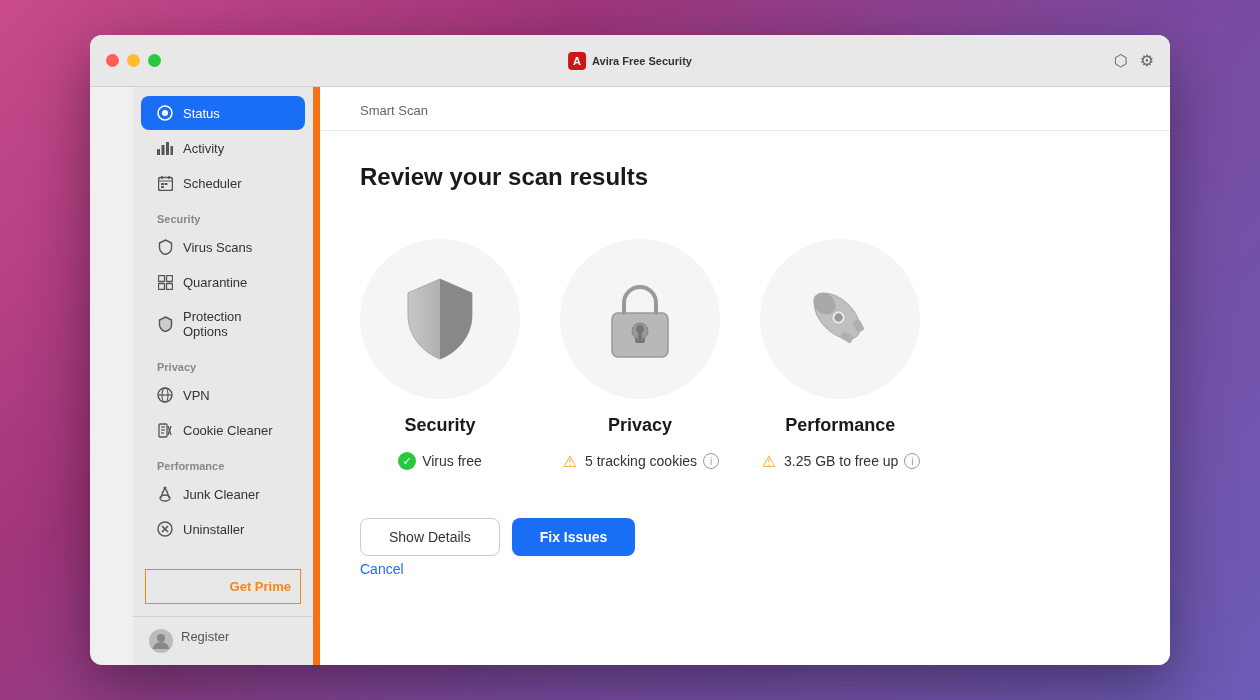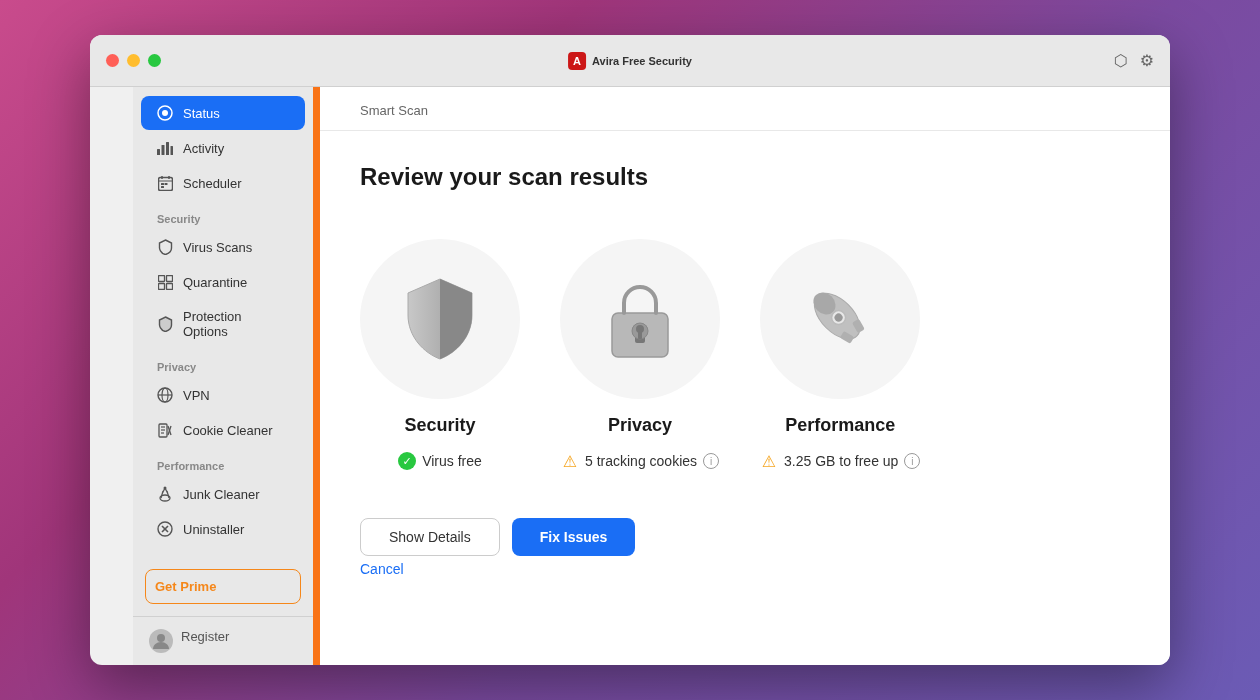--- a/index.html
+++ b/index.html
@@ -150,25 +150,25 @@
       text-transform: none;
       letter-spacing: 0;
     }
 
     .get-prime-btn {
       margin: 8px 12px 12px;
       padding: 9px;
       border: 1.5px solid #f5871a;
       background: transparent;
       color: #f5871a;
-      border-radius: 8px;
+      border-radius: 0;
       font-size: 13px;
       font-weight: 600;
       cursor: pointer;
-      text-align: left;
+      text-align: right;
     }
 
     .sidebar-footer {
       display: flex;
       gap: 8px;
       padding: 12px 16px;
       border-top: 1px solid #d0d0d0;
       font-size: 13px;
       color: #555;
       cursor: pointer;

